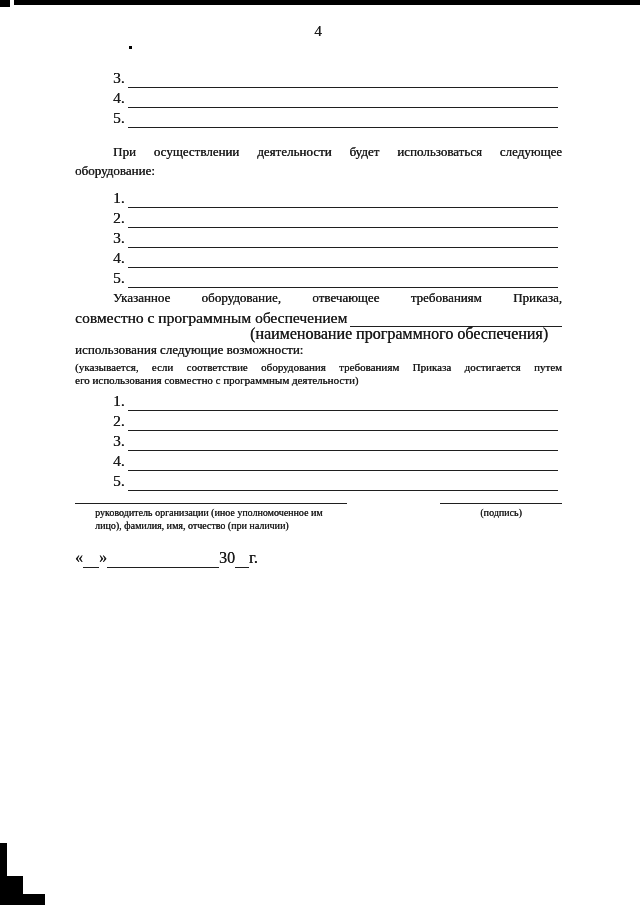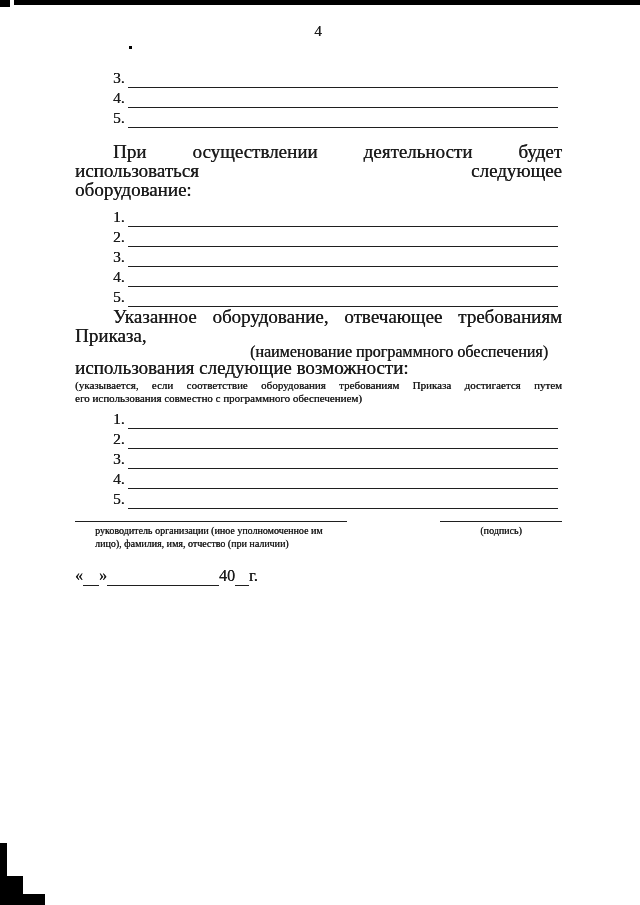--- a/index.html
+++ b/index.html
@@ -22,21 +22,21 @@
     top: 22px;
     text-shadow: 0.3px 0 0 currentColor;
   }
   .page-number { text-align: center; font-size: 15px; line-height: 18px; letter-spacing: 1px; }
 
   .blank-list { margin-left: 38px; margin-right: 4px; }
   .blank-row { display: flex; align-items: flex-end; height: 20px; }
   .blank-row .num { font-size: 15.5px; line-height: 1; padding-bottom: 3px; }
   .fill-line { flex: 1 1 auto; border-bottom: 1.5px solid #1f1f1f; margin-left: 3px; }
 
-  .para { font-size: 19px; line-height: 19px; }
+  .para { font-size: 13px; line-height: 19px; }
   .jlast { text-align: justify; text-align-last: justify; }
   .indent { text-indent: 38px; }
 
   .top-list { margin-top: 28px; }
   .para1 { margin-top: 14px; }
   .equip-list { margin-top: 8px; }
   .para2 { margin-top: 0; }
   .cap-list { margin-top: 4px; }
 
   .line2-row { display: flex; align-items: flex-end; height: 20px; font-size: 15.5px; }
@@ -114,25 +114,29 @@
         <span class="fill-line"></span>
       </div>
       <div class="blank-row">
         <span class="num">5.</span>
         <span class="fill-line"></span>
       </div>
     </div>
 
     <div class="para2">
       <div class="para jlast indent">Указанное оборудование, отвечающее требованиям Приказа,</div>
+      <div class="line2-row">
+        <span class="txt">совместно с программным обеспечением</span>
+        <span class="fill-line"></span>
+      </div>
       <div class="caption caption-right">(наименование программного обеспечения)</div>
       <div class="para">использования следующие возможности:</div>
       <div class="note-block">
         <div class="note jlast">(указывается, если соответствие оборудования требованиям Приказа достигается путем</div>
-        <div class="note">его  использования совместно с программного обеспечением)</div>
+        <div class="note">его  использования совместно с программным деятельности)</div>
       </div>
     </div>
 
     <div class="blank-list cap-list">
       <div class="blank-row">
         <span class="num">1.</span>
         <span class="fill-line"></span>
       </div>
       <div class="blank-row">
         <span class="num">2.</span>
@@ -161,19 +165,19 @@
         <div class="sig-line"></div>
         <div class="sig-caption">(подпись)</div>
       </div>
     </div>
 
     <div class="date-row">
       <span class="q">«</span>
       <span class="dfill w16"></span>
       <span class="q">»</span>
       <span class="dfill w112"></span>
-      <span class="q">40</span>
+      <span class="q">30</span>
       <span class="dfill w14"></span>
       <span class="q">г.</span>
     </div>
 
   </div>
 </div>
 
 </body></html>

